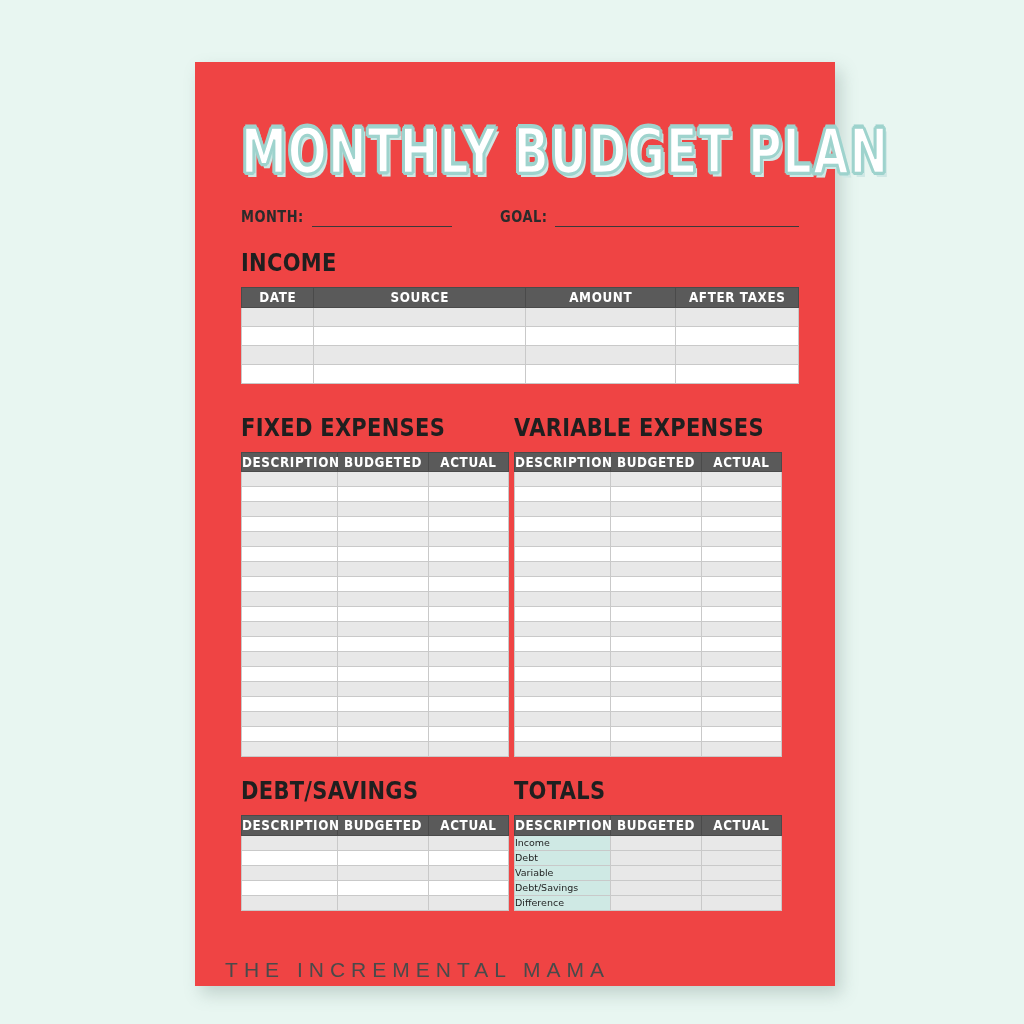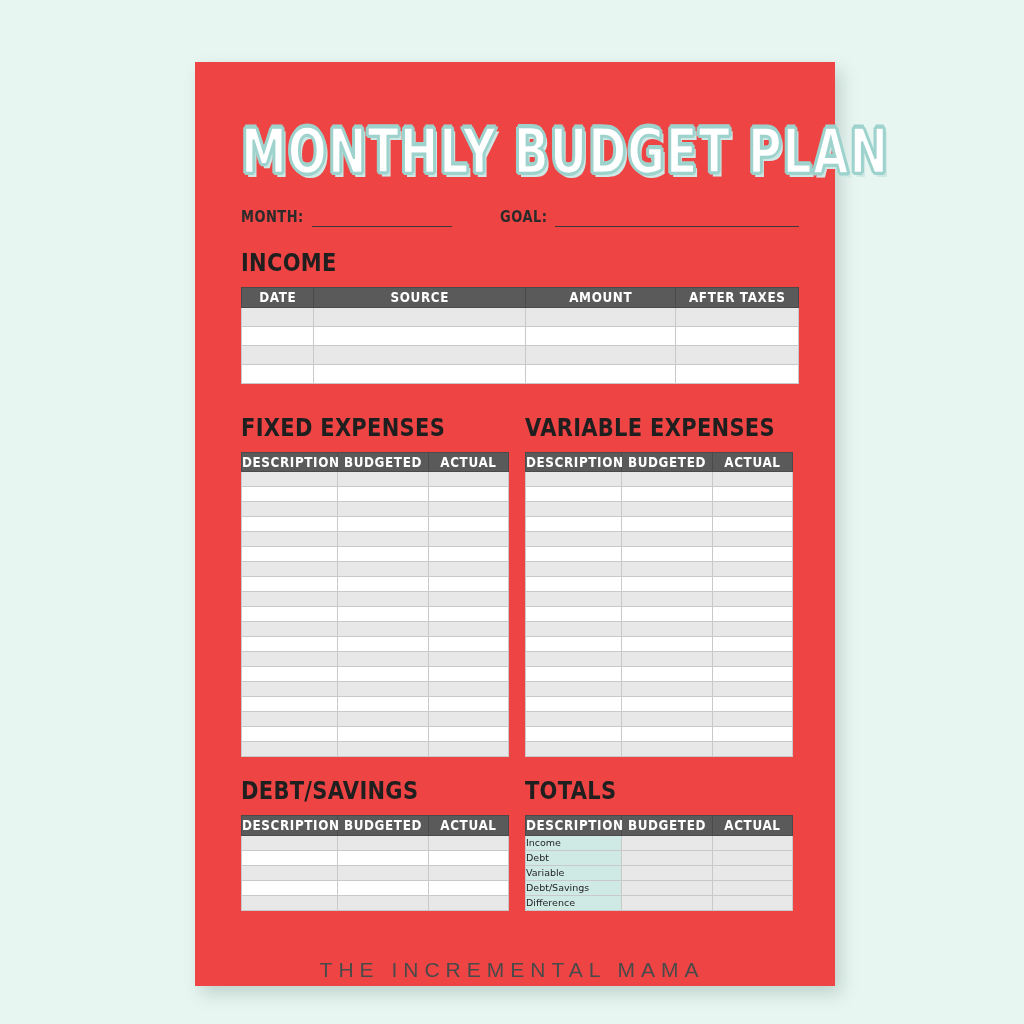--- a/index.html
+++ b/index.html
@@ -122,21 +122,21 @@
   }
   table.grid tr.shade td { background: #e8e8e8; }
   table.grid tr.plain td { background: #ffffff; }
 
   .income-wrap { margin-top: 10px; }
   .income-wrap table.grid td { height: 18px; }
 
   
   .two-col {
     display: flex;
-    gap: 16px;
+    gap: 5px;
     margin-top: 34px;
   }
   .col { width: 268px; }
   .col .sec-head { margin-bottom: 10px; }
 
   .totals-label {
     background: #cfe9e4 !important;
     font-family: "DejaVu Sans", sans-serif;
     font-size: 9.5px;
     color: #1f1f1f;
@@ -146,21 +146,21 @@
   }
   .totals-cell { background: #e8e8e8 !important; height: 15px; }
 
   .bottom-row { margin-top: 24px; }
 
   
   .brand {
     position: absolute;
     left: 0;
     top: 958px;
-    width: 1024px;
+    width: 835px;
     text-align: center;
     font-family: "Liberation Sans", sans-serif;
     font-size: 21px;
     letter-spacing: 6px;
     color: #4a4a4a;
   }
 </style>
 </head>
 <body>
 

